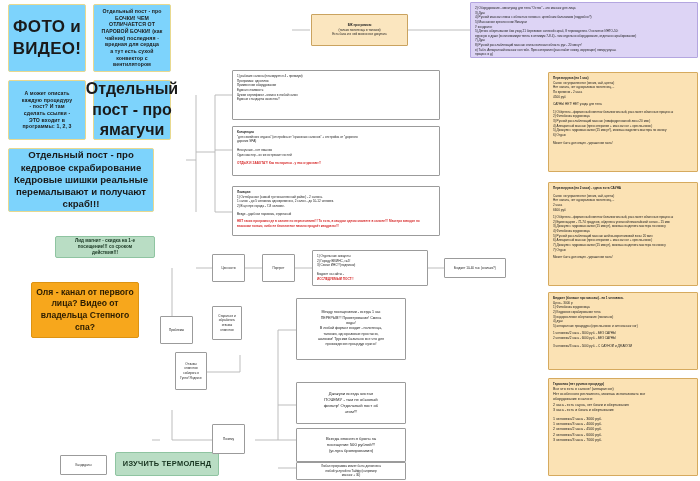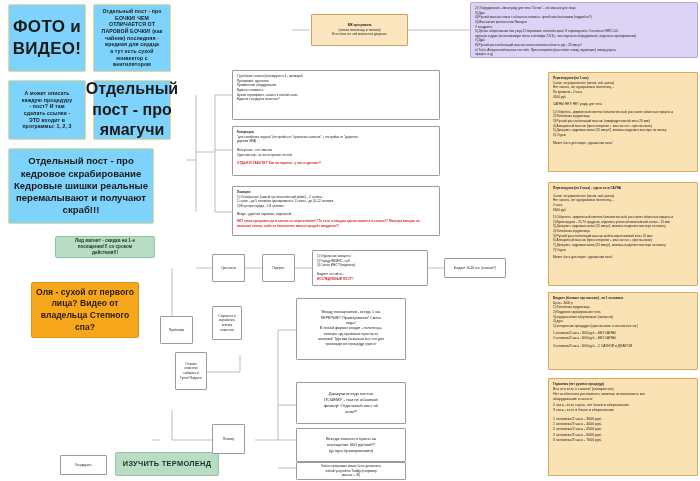--- a/index.html
+++ b/index.html
@@ -126,31 +126,31 @@
 каждую процедуру
 - пост? И там
 сделать ссылки -
 ЭТО входит в
 программы: 1, 2, 3</div>
 
   <div class="node sticky mid" style="left:93px;top:80px;width:78px;height:60px;">Отдельный
 пост - про
 ямагучи</div>
 
-  <div class="node sticky med2" style="left:8px;top:148px;width:146px;height:76px;">Отдельный пост - про
+  <div class="node sticky med2" style="left:8px;top:148px;width:146px;height:64px;">Отдельный пост - про
 кедровое скрабирование
 Кедровые шишки реальные
 перемалывают и получают
 скраб!!!</div>
 
   <div class="node green small" style="left:55px;top:236px;width:100px;height:22px;">Лид магнит - скидка на 1-е
 посещение!!! со сроком
 действия!!!</div>
 
-  <div class="node orangecard" style="left:31px;top:282px;width:108px;height:56px;">Оля - сухой от первого
+  <div class="node orangecard" style="left:31px;top:282px;width:108px;height:56px;">Оля - канал от первого
 лица? Видео от
 владельца Степного
 спа?</div>
 
   <div class="node green mid" style="left:115px;top:452px;width:104px;height:24px;">ИЗУЧИТЬ ТЕРМОЛЕНД</div>
 
   <div class="node box tan pad ctr" style="left:311px;top:14px;width:97px;height:32px;flex-direction:column;">
     <div class="t3 bold">БЖ программы</div>
     <div class="t3">(только полотенца и тапочки)</div>
     <div class="t3">Есть база и в ней можно все докупать</div>

